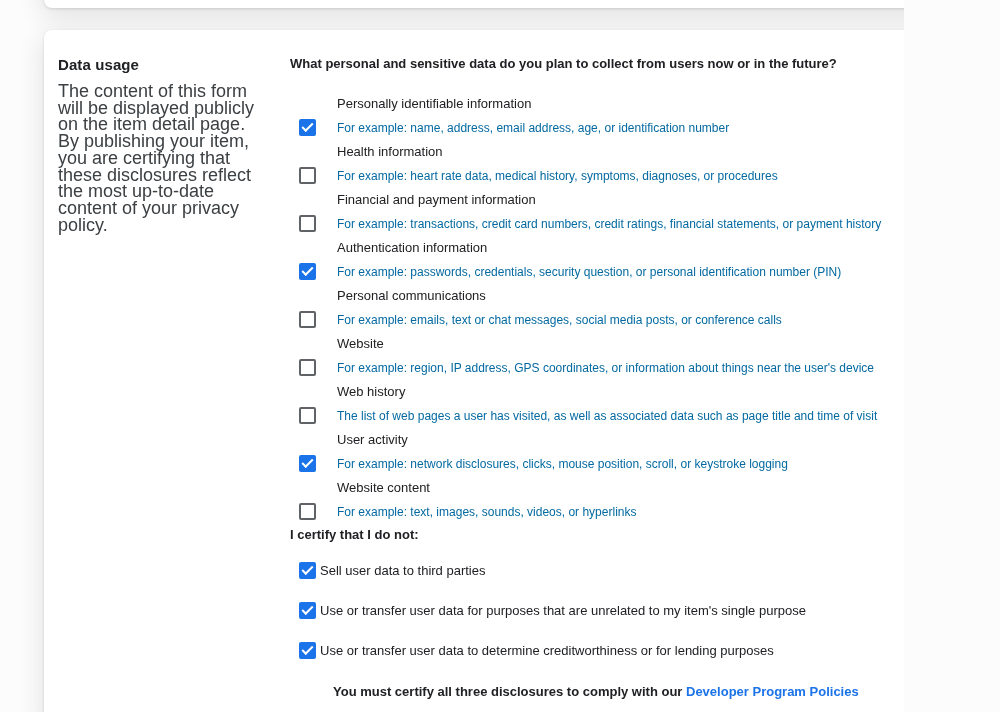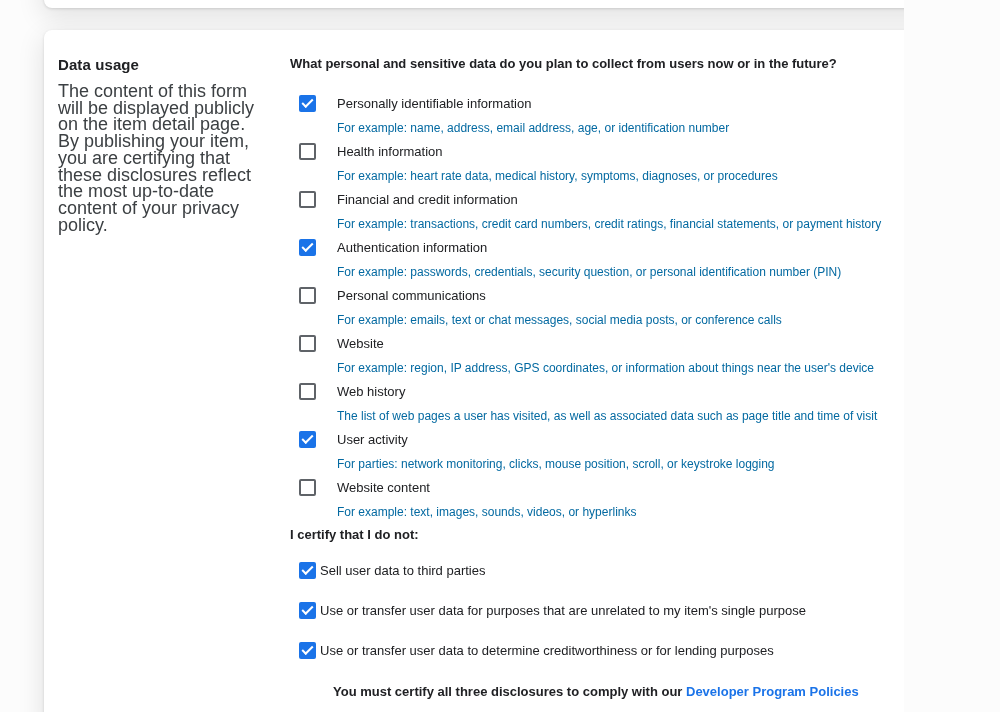--- a/index.html
+++ b/index.html
@@ -33,21 +33,21 @@
     position: absolute; left: 14px; top: 53px; width: 208px;
     font-size: 18px; line-height: 16.7px; color: #3c4043;
   }
 
   .question {
     position: absolute; left: 246px; top: 26px; width: 640px;
     font-size: 13px; font-weight: 700; color: #202124;
   }
 
   .data-list { position: absolute; left: 246px; top: 65px; width: 660px; }
-  .data-row { display: flex; align-items: flex-start; padding-left: 9px; margin-bottom: 7px; }
+  .data-row { display: flex; align-items: flex-end; padding-left: 9px; margin-bottom: 7px; }
   .row-text { margin-left: 21px; }
   .row-label { font-size: 13px; line-height: 17px; color: #202124; }
   .row-desc { font-size: 12px; line-height: 16px; color: #0369a1; margin-top: 8px; }
 
   .checkbox {
     width: 17px; height: 17px; box-sizing: border-box; flex-shrink: 0;
     border-radius: 2px; position: relative; cursor: pointer;
   }
   .checkbox.unchecked { border: 2px solid var(--cb-border, #5f6368); background: #fff; }
   .checkbox.checked { background: var(--cb-blue, #1a73e8); }
@@ -104,21 +104,21 @@
       <div class="row-label">Health information</div>
       <div class="row-desc">For example: heart rate data, medical history, symptoms, diagnoses, or procedures</div>
     </div>
   </div>
 
   <div class="data-row">
     <div class="checkbox unchecked" role="checkbox" aria-checked="false">
       
     </div>
     <div class="row-text">
-      <div class="row-label">Financial and credit information</div>
+      <div class="row-label">Financial and payment information</div>
       <div class="row-desc">For example: transactions, credit card numbers, credit ratings, financial statements, or payment history</div>
     </div>
   </div>
 
   <div class="data-row">
     <div class="checkbox checked" role="checkbox" aria-checked="true">
       <span class="check-icon"></span>
     </div>
     <div class="row-text">
       <div class="row-label">Authentication information</div>
@@ -155,21 +155,21 @@
       <div class="row-desc">The list of web pages a user has visited, as well as associated data such as page title and time of visit</div>
     </div>
   </div>
 
   <div class="data-row">
     <div class="checkbox checked" role="checkbox" aria-checked="true">
       <span class="check-icon"></span>
     </div>
     <div class="row-text">
       <div class="row-label">User activity</div>
-      <div class="row-desc">For parties: network monitoring, clicks, mouse position, scroll, or keystroke logging</div>
+      <div class="row-desc">For example: network disclosures, clicks, mouse position, scroll, or keystroke logging</div>
     </div>
   </div>
 
   <div class="data-row">
     <div class="checkbox unchecked" role="checkbox" aria-checked="false">
       
     </div>
     <div class="row-text">
       <div class="row-label">Website content</div>
       <div class="row-desc">For example: text, images, sounds, videos, or hyperlinks</div>

